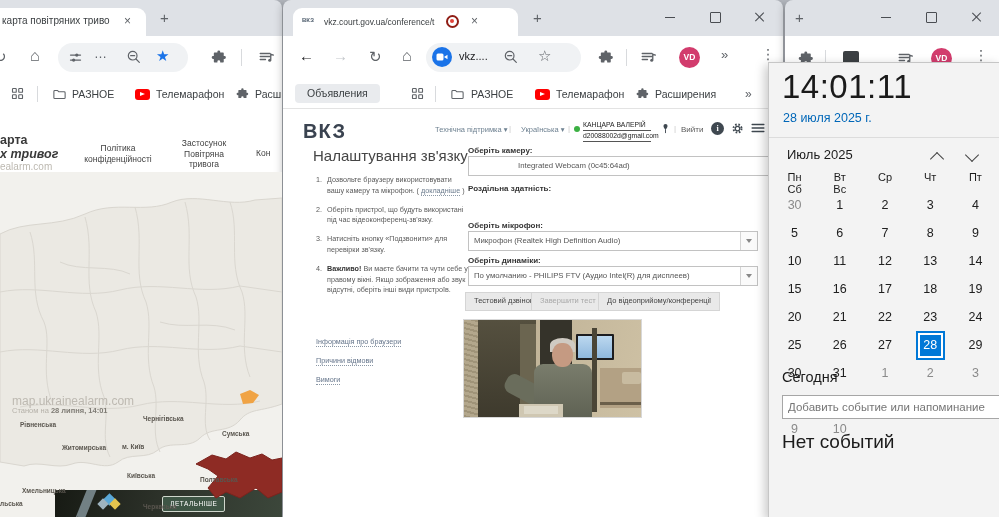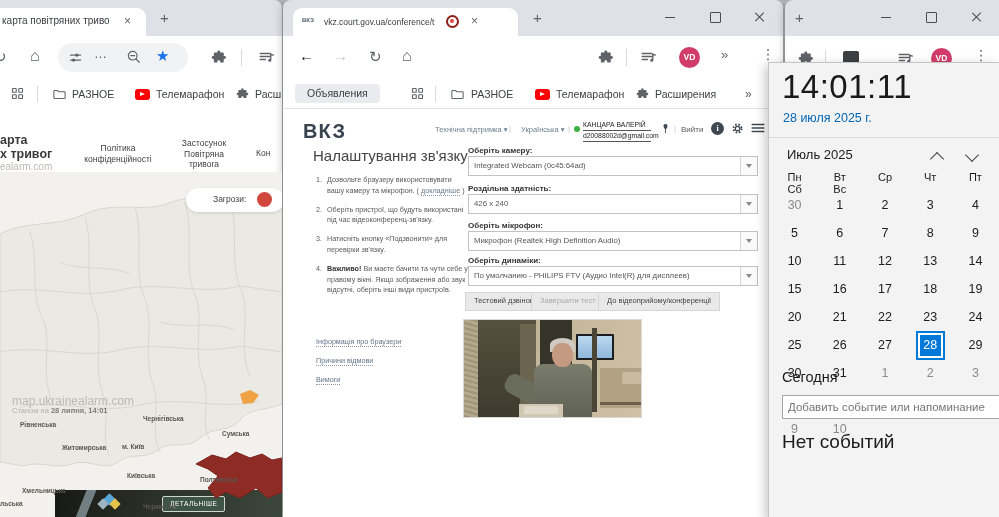--- a/index.html
+++ b/index.html
@@ -155,21 +155,21 @@
     <span class="bk-label" style="left:72px;">РАЗНОЕ</span>
     <span class="yt" style="left:135px;top:9px;"></span>
     <span class="bk-label" style="left:156px;">Телемарафон</span>
     <svg class="abs" style="left:236px;top:7px;" width="14" height="14" viewBox="0 0 24 24">
         <path d="M11 2a2 2 0 0 0-2 2v1H5a1 1 0 0 0-1 1v4H3a2 2 0 1 0 0 4h1v4a1 1 0 0 0 1 1h4v-1a2 2 0 1 1 4 0v1h4a1 1 0 0 0 1-1v-4h1a2 2 0 1 0 0-4h-1V6a1 1 0 0 0-1-1h-4V4a2 2 0 0 0-2-2z" fill="#5f6368"></path>
       </svg>
     <span class="bk-label" style="left:255px;">Расширения</span>
   </div>
   <div class="page">
     <span class="logo-frag" style="left:0;top:25px;">арта</span>
-    <span class="logo-frag" style="left:0;top:39px;">х тривог</span>
+    <span class="logo-frag" style="left:0;top:39px;font-style:italic;">х тривог</span>
     <span class="logo-frag" style="left:0;top:53px;font-weight:normal;font-size:10px;color:#bdb9b1;">ealarm.com</span>
     <div class="map-nav" style="left:80px;top:35px;width:76px;">Політика конфіденційності</div>
     <div class="map-nav" style="left:172px;top:30px;width:64px;">Застосунок Повітряна тривога</div>
     <div class="map-nav" style="left:256px;top:40px;width:30px;text-align:left;">Кон</div>
     <div class="map-zone">
       <div class="banner">
         <div class="abs" style="left:0;top:0;width:95px;height:27px;background:linear-gradient(115deg,#101510 25%,#2b3029 60%,#49524а);"></div>
         <div class="abs" style="left:26px;top:-6px;width:9px;height:42px;background:#8fa0a8;opacity:.75;transform:rotate(22deg);"></div>
         <div class="abs" style="left:50px;top:5px;width:9px;height:9px;background:#5aa7d6;transform:rotate(45deg);"></div>
         <div class="abs" style="left:56px;top:10px;width:8px;height:8px;background:#e5c44e;transform:rotate(45deg);"></div>
@@ -201,24 +201,20 @@
           <span class="map-label" style="left: 20px; top: 249px;">Рівненська</span>
           <span class="map-label" style="left: 62px; top: 272px;">Житомирська</span>
           <span class="map-label" style="left: 122px; top: 271px;">м. Київ</span>
           <span class="map-label" style="left: 127px; top: 300px;">Київська</span>
           <span class="map-label" style="left: 200px; top: 304px;">Полтавська</span>
           <span class="map-label" style="left: 22px; top: 315px;">Хмельницька</span>
           <span class="map-label" style="left: 0px; top: 328px;">льська</span>
           <span class="map-label" style="left: 143px; top: 331px;">Черкаська</span>
           <span class="map-label" style="left: 72px; top: 344px;">Вінницька</span>
         </div>
-      <div class="chip">
-        <span class="abs" style="left:27px;top:6px;font-size:8.5px;color:#444;">Загрози:</span>
-        <span class="threat-dot"></span>
-      </div>
       <div class="wm1">map.ukrainealarm.com</div>
       <div class="wm2"><span>Станом на </span><b>28 липня, 14:01</b></div>
     </div>
   </div>
 </div>
 
 <div class="win" id="mw">
   <div class="tabstrip">
     <div class="tab" style="left:10px;width:225px;">
       <span class="abs" style="left:9px;top:9px;font-size:6px;font-weight:bold;color:#4b5a6a;">ВКЗ</span>
@@ -229,20 +225,35 @@
     <span class="newtab" style="left:250px;">+</span>
     <span class="wc-min" style="left:382px;top:17px;"></span>
     <span class="wc-max" style="left:427px;top:12px;"></span>
     <span class="wc-close" style="left:471px;top:11px;"></span>
   </div>
   <div class="toolbar">
     <span class="glyph" style="left:16px;top:11px;font-size:15px;color:#202124;">←</span>
     <span class="glyph" style="left:50px;top:11px;font-size:15px;color:#c4c7cb;">→</span>
     <span class="glyph" style="left:86px;top:12px;font-size:15px;">↻</span>
     <span class="glyph" style="left:119px;top:11px;font-size:16px;">⌂</span>
+    <div class="pill" style="left:143px;width:155px;">
+      <span class="abs" style="left:6px;top:4px;width:20px;height:20px;border-radius:50%;background:#1a73e8;">
+        <svg class="abs" style="left:4px;top:5px;" width="12" height="10" viewBox="0 0 24 20">
+            <rect x="1" y="3" width="14" height="14" rx="3" fill="#fff"></rect>
+            <path d="M16 10l7-4.5v9z" fill="#fff"></path>
+          </svg>
+      </span>
+      <span class="abs" style="left:33px;top:7px;font-size:11px;color:#202124;">vkz....</span>
+      <svg class="abs" style="left:77px;top:6px;" width="16" height="16" viewBox="0 0 24 24">
+          <circle cx="10" cy="10" r="6.5" fill="none" stroke="#5f6368" stroke-width="1.8"></circle>
+          <line x1="15" y1="15" x2="20" y2="20" stroke="#5f6368" stroke-width="1.8" stroke-linecap="round"></line>
+          <line x1="7" y1="10" x2="13" y2="10" stroke="#5f6368" stroke-width="1.8" stroke-linecap="round"></line>
+        </svg>
+      <span class="glyph" style="left:112px;top:4px;font-size:15px;">☆</span>
+    </div>
     <svg class="abs" style="left:315px;top:13px;" width="17" height="17" viewBox="0 0 24 24">
         <path d="M11 2a2 2 0 0 0-2 2v1H5a1 1 0 0 0-1 1v4H3a2 2 0 1 0 0 4h1v4a1 1 0 0 0 1 1h4v-1a2 2 0 1 1 4 0v1h4a1 1 0 0 0 1-1v-4h1a2 2 0 1 0 0-4h-1V6a1 1 0 0 0-1-1h-4V4a2 2 0 0 0-2-2z" fill="#5f6368"></path>
       </svg>
     <div class="sep" style="left:343px;top:13px;height:17px;"></div>
     <svg class="abs" style="left:357px;top:13px;" width="18" height="18" viewBox="0 0 24 24">
         <g stroke="#5f6368" stroke-width="1.8" stroke-linecap="round" fill="none">
           <path d="M3 6h13M3 10h13M3 14h7"></path>
           <path d="M17 14V7l3.5 1.2"></path>
         </g>
         <circle cx="15.6" cy="15" r="2" fill="#5f6368"></circle>
@@ -313,29 +324,25 @@
         <div class="step"><span class="n">4.</span><span class="b">Важливо!</span><span> Ви маєте бачити та чути себе у правому вікні. Якщо зображення або звук відсутні, оберіть інші види пристроїв.</span><span class="lk"></span><span></span></div>
       </div>
     <div class="vkz-links">
 
     <div><span>Інформація про браузери</span></div>
         <div><span>Причини відмови</span></div>
         <div><span>Вимоги</span></div>
       </div>
 
     <span class="fld-label" style="top:37px;">Оберіть камеру:</span>
-    <div class="sel" style="top:47px;">
+    <div class="sel" style="top:47px;padding-left:44px;">
         <div class="val">Integrated Webcam (0c45:64ad)</div>
         <div class="arr"></div>
       </div>
     <span class="fld-label" style="top:75px;">Роздільна здатність:</span>
-    <div class="sel" style="top:85px;">
-        <div class="val">426 x 240</div>
-        <div class="arr"></div>
-      </div>
     <span class="fld-label" style="top:112px;">Оберіть мікрофон:</span>
     <div class="sel" style="top:122px;">
         <div class="val">Микрофон (Realtek High Definition Audio)</div>
         <div class="arr"></div>
       </div>
     <span class="fld-label" style="top:147px;">Оберіть динаміки:</span>
     <div class="sel" style="top:157px;">
         <div class="val">По умолчанию - PHILIPS FTV (Аудио Intel(R) для дисплеев)</div>
         <div class="arr"></div>
       </div>

